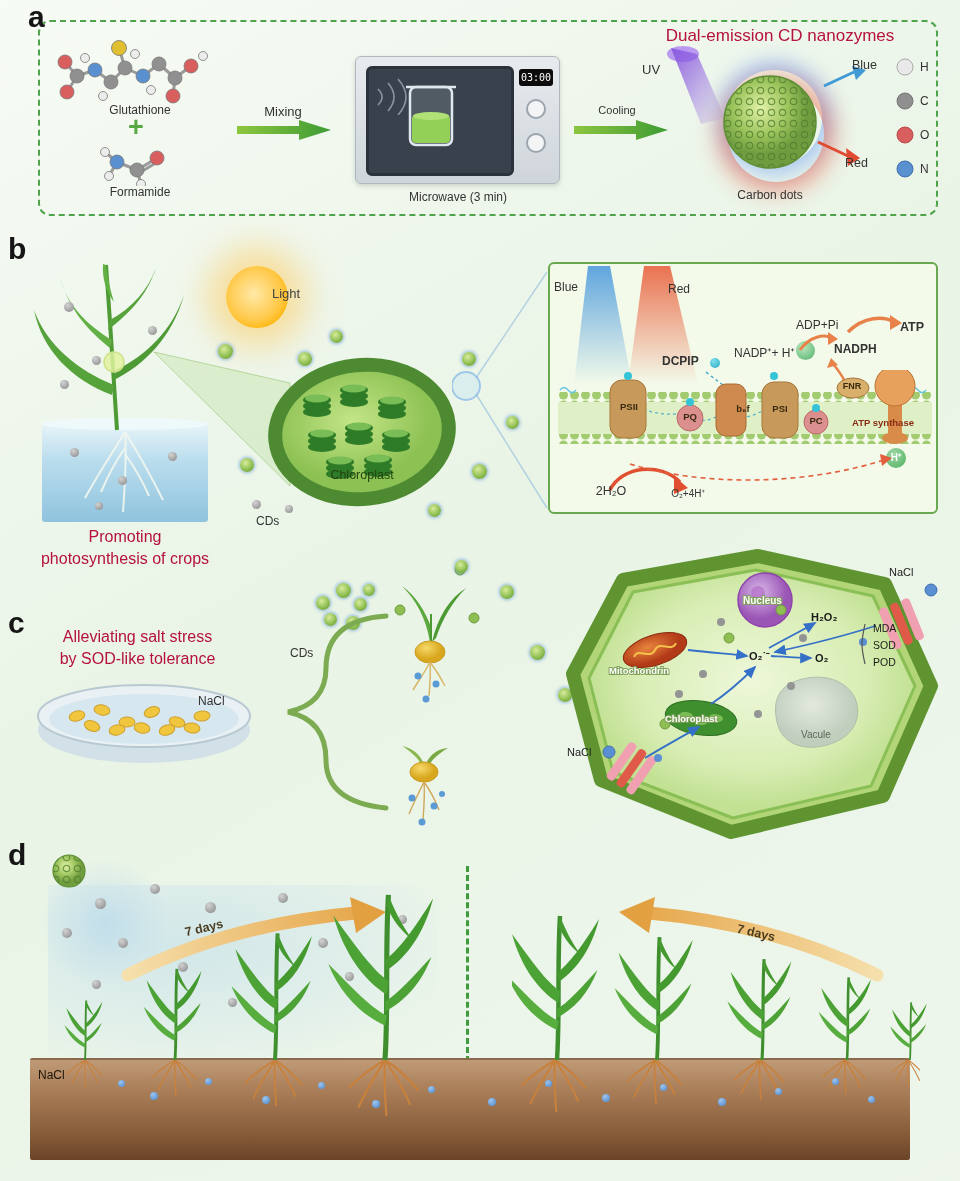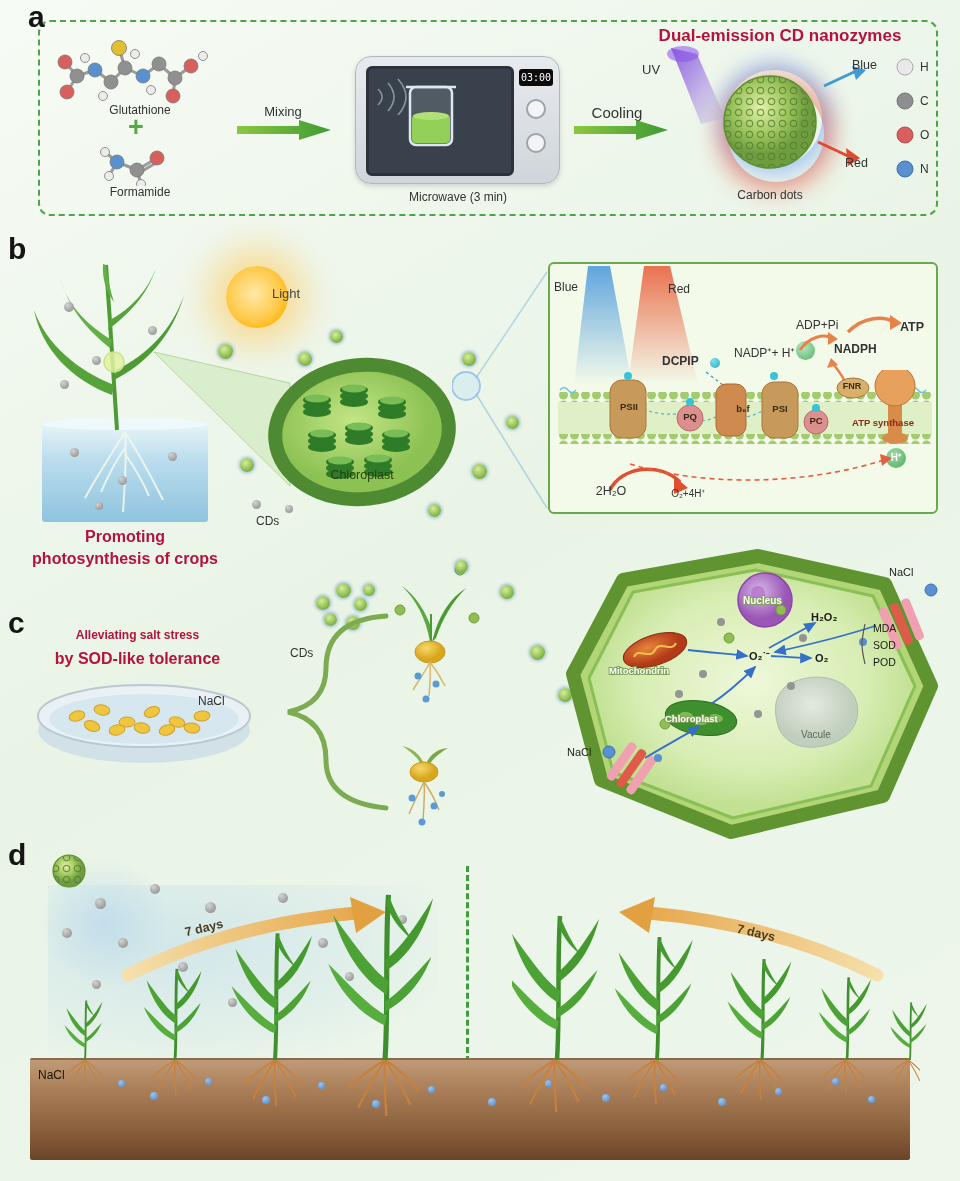--- a/index.html
+++ b/index.html
@@ -1,21 +1,21 @@
 <!DOCTYPE html>
 <html><head>
 <meta charset="utf-8">
 <style>
   *{margin:0;padding:0;box-sizing:border-box}
   body{font-family:"Liberation Sans",sans-serif;background:#ffffff}
   .page{position:relative;width:960px;height:1181px;overflow:hidden;
     background:linear-gradient(150deg,#f7fbf5 0%,#e9f4e6 45%,#eef6ec 100%)}
   .abs{position:absolute}
   .panel-letter{font-size:30px;font-weight:bold;color:#151515;line-height:1}
-  .red-t{color:#b5123e;font-weight:bold}
+  .red-t{color:#b5123e;font-weight:normal}
   .small{font-size:12px;color:#333}
   .tiny{font-size:9.5px;color:#3a2a10;font-weight:bold;text-align:center;line-height:1.1}
   .center{text-align:center}
   .cd-dot{position:absolute;border-radius:50%;
     background:radial-gradient(circle at 40% 35%,#d7ec9b 0%,#8fbf52 55%,#5e8f33 100%);
     box-shadow:0 0 3px 1.5px rgba(110,160,215,.55)}
   .gray-dot{position:absolute;border-radius:50%;
     background:radial-gradient(circle at 35% 30%,#d2d2d2,#868686)}
   .blue-dot{position:absolute;border-radius:50%;
     background:radial-gradient(circle at 35% 30%,#9cc4ee,#4d86c8)}
@@ -130,21 +130,21 @@
   <svg class="abs" style="left:237px;top:118px" width="95" height="24">
     <defs>
         <linearGradient id="ga1" x1="0" y1="0" x2="1" y2="0">
       <stop offset="0" stop-color="#8cc63f"></stop>
           <stop offset="1" stop-color="#3e9b35"></stop>
         </linearGradient>
       </defs>
     <polygon points="0,8 62,8 62,2 94,12 62,22 62,16 0,16" fill="url(#ga1)"></polygon>
   </svg>
 
-  <div class="abs" style="left:355px;top:56px;width:205px;height:128px;background:linear-gradient(#e8ebee,#cfd5da);border:1px solid #b0b8bf;border-radius:16px;box-shadow:0 2px 5px rgba(0,0,0,.15)">
+  <div class="abs" style="left:355px;top:56px;width:205px;height:128px;background:linear-gradient(#e8ebee,#cfd5da);border:1px solid #b0b8bf;border-radius:6px;box-shadow:0 2px 5px rgba(0,0,0,.15)">
     <div class="abs" style="left:10px;top:9px;width:148px;height:110px;background:#39424c;border:3px solid #2b323b;border-radius:6px"></div>
     <svg class="abs" style="left:16px;top:14px" width="60" height="44">
       <g stroke="#aab6c2" stroke-width="1.6" fill="none" opacity=".7">
         <path d="M6,34 Q14,26 6,18"></path>
           <path d="M16,40 Q28,26 16,12"></path>
           <path d="M26,44 Q42,26 26,8"></path>
       </g>
     </svg>
     <svg class="abs" style="left:44px;top:22px" width="64" height="80">
       <rect x="12" y="36" width="38" height="28" rx="4" fill="#86cc3e"></rect>
@@ -153,21 +153,21 @@
       <line x1="6" y1="8" x2="56" y2="8" stroke="#dfe8ee" stroke-width="2.5"></line>
     </svg>
     <div class="abs" style="left:163px;top:12px;width:34px;height:17px;background:#0c0c0c;border-radius:3px;color:#fff;font-size:10px;text-align:center;line-height:17px;font-family:'DejaVu Sans Mono',monospace">
       <span>03:00</span>
     </div>
     <div class="abs" style="left:170px;top:42px;width:20px;height:20px;border-radius:50%;background:#f2f4f6;border:2px solid #9aa4ad"></div>
     <div class="abs" style="left:170px;top:76px;width:20px;height:20px;border-radius:50%;background:#f2f4f6;border:2px solid #9aa4ad"></div>
   </div>
   <div class="abs small center" style="left:368px;top:190px;width:180px">Microwave (3 min)</div>
 
-  <div class="abs small center" style="left:572px;top:104px;width:90px;font-size:15px">Cooling</div>
+  <div class="abs small center" style="left:572px;top:104px;width:90px;font-size:11px">Cooling</div>
   <svg class="abs" style="left:574px;top:118px" width="95" height="24">
     <defs>
         <linearGradient id="ga2" x1="0" y1="0" x2="1" y2="0">
       <stop offset="0" stop-color="#8cc63f"></stop>
           <stop offset="1" stop-color="#3e9b35"></stop>
         </linearGradient>
       </defs>
     <polygon points="0,8 62,8 62,2 94,12 62,22 62,16 0,16" fill="url(#ga2)"></polygon>
   </svg>
 
@@ -384,21 +384,21 @@
     </svg>
     <svg class="abs" style="left:72px;top:186px" width="290" height="42">
       <path d="M8,14 C80,36 180,36 262,10" stroke="#e2603d" stroke-width="1.6" stroke-dasharray="5,4" fill="none"></path>
       <polygon points="258,4 270,8 260,16" fill="#e2603d"></polygon>
     </svg>
     <div class="abs small center" style="left:34px;top:220px;width:54px;font-size:12.5px">2H₂O</div>
     <div class="abs small center" style="left:104px;top:222px;width:68px;font-size:10px">O₂+4H⁺</div>
   </div>
 
   <div class="abs panel-letter" style="left:8px;top:608px">c</div>
-  <div class="abs red-t center" style="left:15px;top:628px;width:245px;font-size:12px">Alleviating salt stress</div>
+  <div class="abs red-t center" style="left:15px;top:628px;width:245px;font-size:16px">Alleviating salt stress</div>
   <div class="abs red-t center" style="left:15px;top:650px;width:245px;font-size:16px">by SOD-like tolerance</div>
 
   <svg class="abs" style="left:32px;top:672px" width="225" height="95">
     <ellipse cx="112" cy="58" rx="106" ry="33" fill="#cfdfe8" opacity=".9"></ellipse>
     <ellipse cx="112" cy="44" rx="106" ry="31" fill="#e9f1f5" stroke="#b9c9d2" stroke-width="2"></ellipse>
     <ellipse cx="112" cy="47" rx="95" ry="25" fill="#d7e7f0"></ellipse>
     <g fill="#efc63e" stroke="#cfa02a" stroke-width="1">
       <ellipse cx="45" cy="44" rx="8" ry="5" transform="rotate(-15 45 44)"></ellipse>
       <ellipse cx="70" cy="38" rx="8" ry="5" transform="rotate(10 70 38)"></ellipse>
       <ellipse cx="95" cy="50" rx="8" ry="5"></ellipse>

